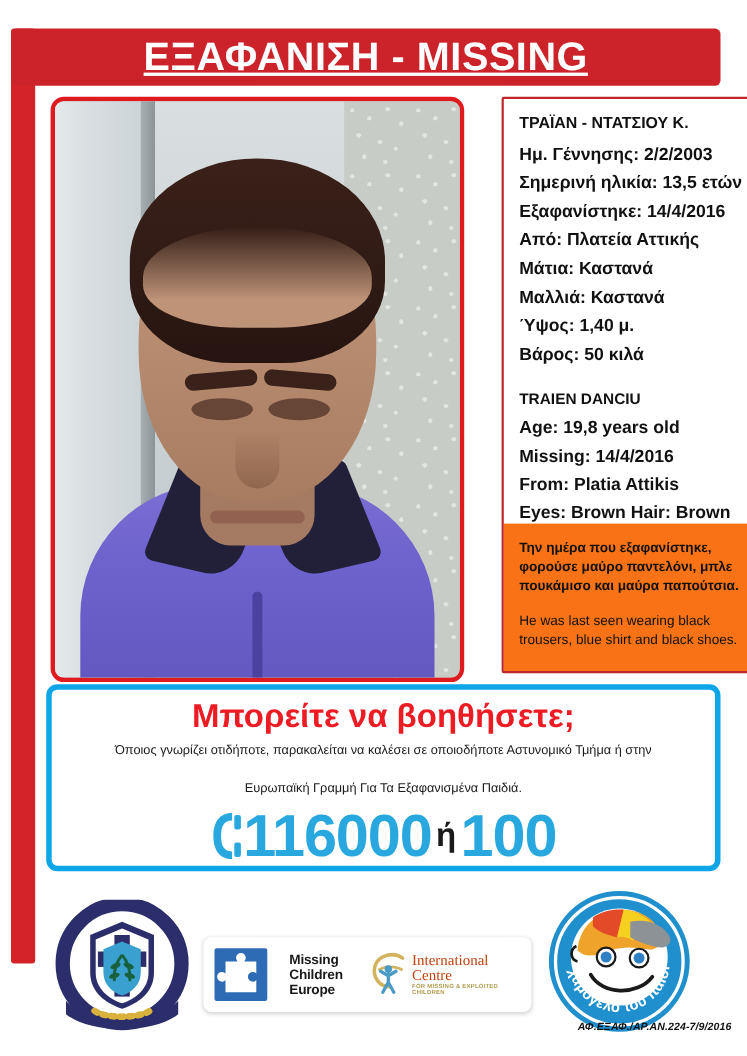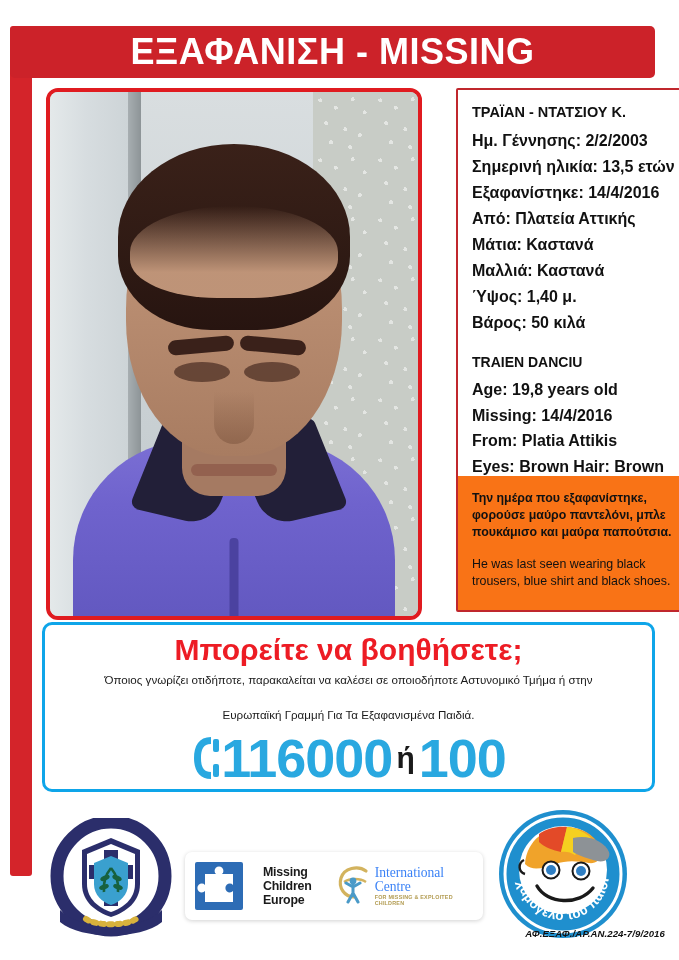--- a/index.html
+++ b/index.html
@@ -16,21 +16,21 @@
   .left-rail{position:absolute;left:10px;top:26px;width:22px;height:850px;background:#d4242a;border-radius:3px;}
 
   
   .header-bar{
     position:absolute;left:10px;top:26px;width:645px;height:52px;
     background:#cc2229;border-radius:5px;
     display:flex;align-items:center;justify-content:center;
   }
   .header-title{
     color:#ffffff;font-weight:bold;font-size:36px;letter-spacing:0.5px;
-    white-space:nowrap;line-height:1;
+    white-space:nowrap;line-height:1;text-decoration:underline;
   }
 
   
   .photo-frame{
     position:absolute;left:46px;top:88px;width:368px;height:524px;
     border:4px solid #e01b20;border-radius:12px;overflow:hidden;background:#cfd4d6;
   }
   .photo{position:absolute;inset:0;overflow:hidden;}
   .bg-wallL{position:absolute;left:0;top:0;width:78px;height:100%;
     background:linear-gradient(90deg,#e4e9ea 0%,#d7dde0 45%,#cdd4d7 100%);}
@@ -102,21 +102,21 @@
   .clothing{
     position:absolute;left:0;right:0;bottom:0;height:134px;
     background:#f97316;padding:14px 12px 0 14px;box-sizing:border-box;
   }
   .cloth-el{font-size:12.4px;font-weight:bold;color:#111;line-height:1.38;}
   .cloth-en{font-size:12.4px;font-weight:normal;color:#111;line-height:1.38;margin-top:15px;}
 
   
   .help-box{
     position:absolute;left:42px;top:622px;width:613px;height:170px;
-    border:3px solid #0ea5e9;border-radius:10px;background:#fff;box-sizing:border-box;
+    border:5px solid #0ea5e9;border-radius:10px;background:#fff;box-sizing:border-box;
   }
   .help-title{text-align:center;color:#ed1c24;font-weight:bold;font-size:30px;
     margin-top:9px;letter-spacing:0px;line-height:1.05;}
   .help-sub{text-align:center;color:#1a1a1a;font-size:11.6px;line-height:1.72;
     margin-top:4px;padding:0 0;}
   .numbers{display:flex;align-items:center;justify-content:center;margin-top:6px;}
   .phone-icon{width:30px;height:48px;display:block;}
   .num{color:#29a8e0;font-weight:bold;font-size:54px;line-height:1;letter-spacing:-1px;}
   .conj{color:#1a1a1a;font-weight:bold;font-size:30px;line-height:1;margin:0 4px;}
 
@@ -125,21 +125,21 @@
 
   .police-logo{position:absolute;left:48px;top:18px;width:126px;height:124px;}
 
   .mce-box{position:absolute;left:185px;top:52px;width:298px;height:68px;
     background:#fff;border-radius:7px;box-shadow:0 1px 4px rgba(0,0,0,.18);
     display:flex;align-items:center;padding:0 10px;box-sizing:border-box;gap:20px;}
   .puzzle-sq{width:48px;height:48px;background:#2d6cb5;border-radius:2px;position:relative;flex:none;}
   .mce-text{font-size:12.4px;font-weight:bold;color:#1a1a1a;line-height:1.13;letter-spacing:-.2px;}
   .icmec{display:flex;align-items:center;gap:5px;margin-left:4px;}
   .icmec-txt{line-height:1.05;}
-  .icmec-main{font-family:"Liberation Serif","DejaVu Serif",serif;font-size:13.6px;color:#3b82f6;}
+  .icmec-main{font-family:"Liberation Serif","DejaVu Serif",serif;font-size:13.6px;color:#c2410c;}
   .icmec-sub{font-size:5.4px;color:#b39c52;letter-spacing:.22px;font-weight:bold;margin-top:1px;}
 
   .smile-logo{position:absolute;left:497px;top:8px;width:132px;height:132px;}
 
   .ref{position:absolute;right:14px;top:128px;font-size:9.6px;font-weight:bold;
     font-style:italic;color:#111;letter-spacing:.1px;}
 </style>
 </head>
 <body>
 

